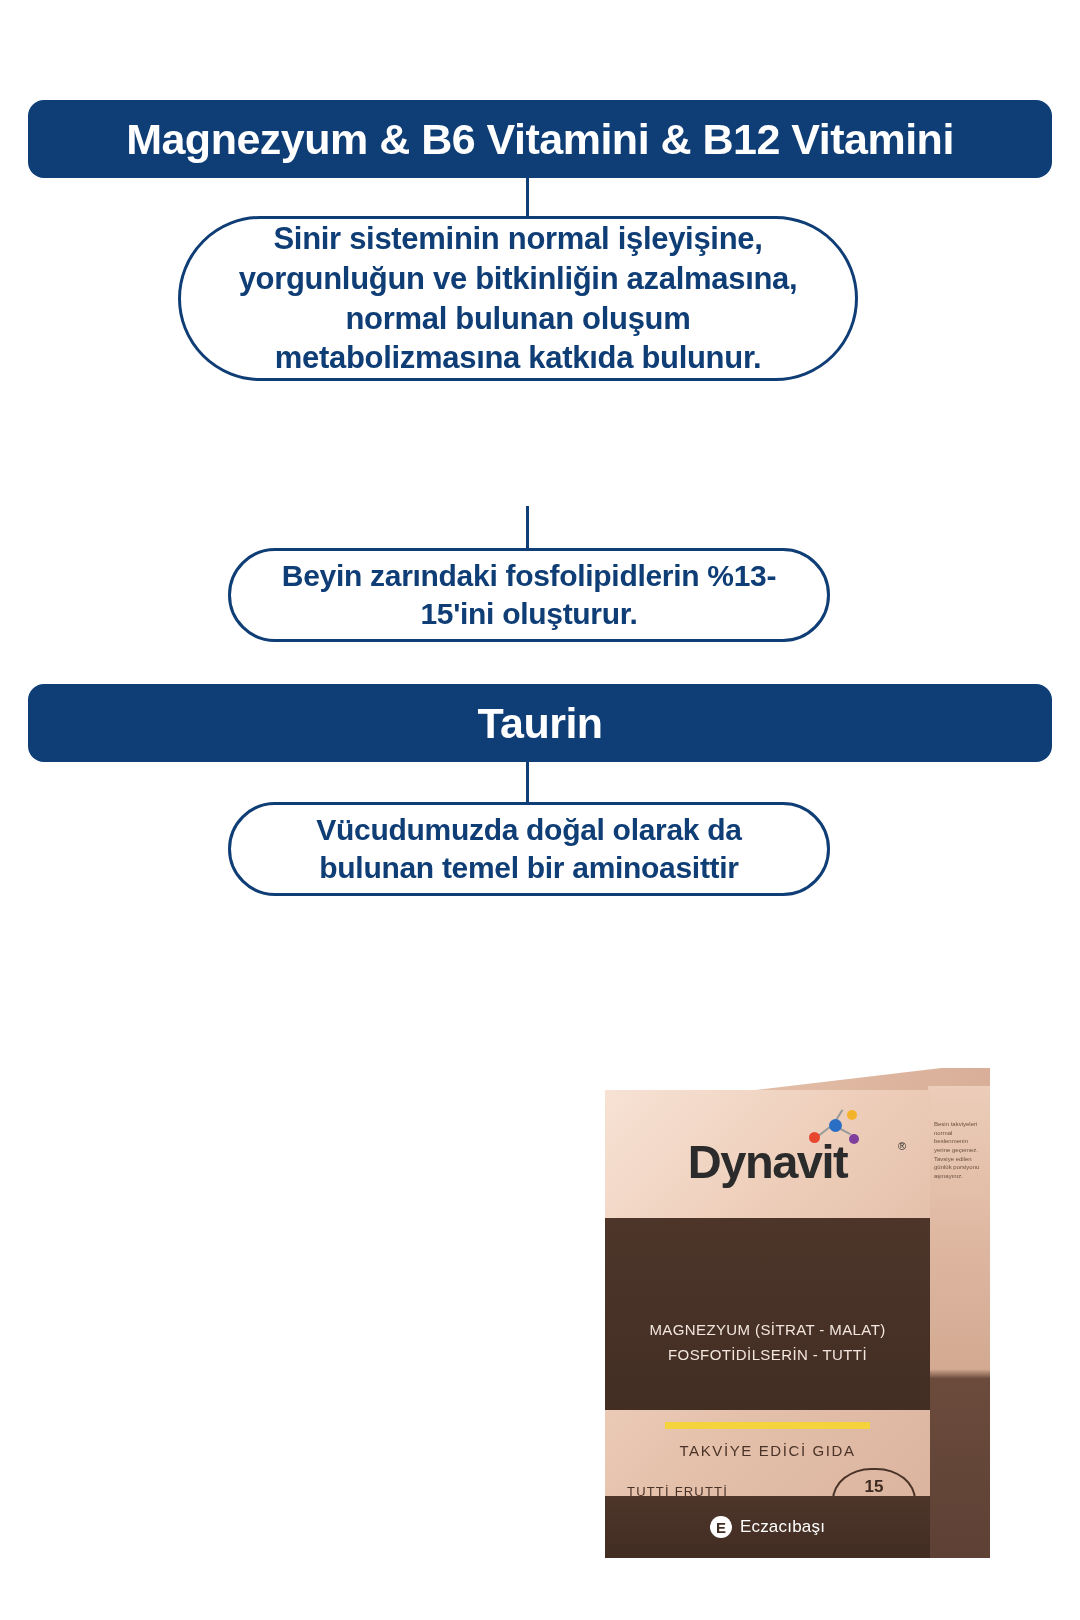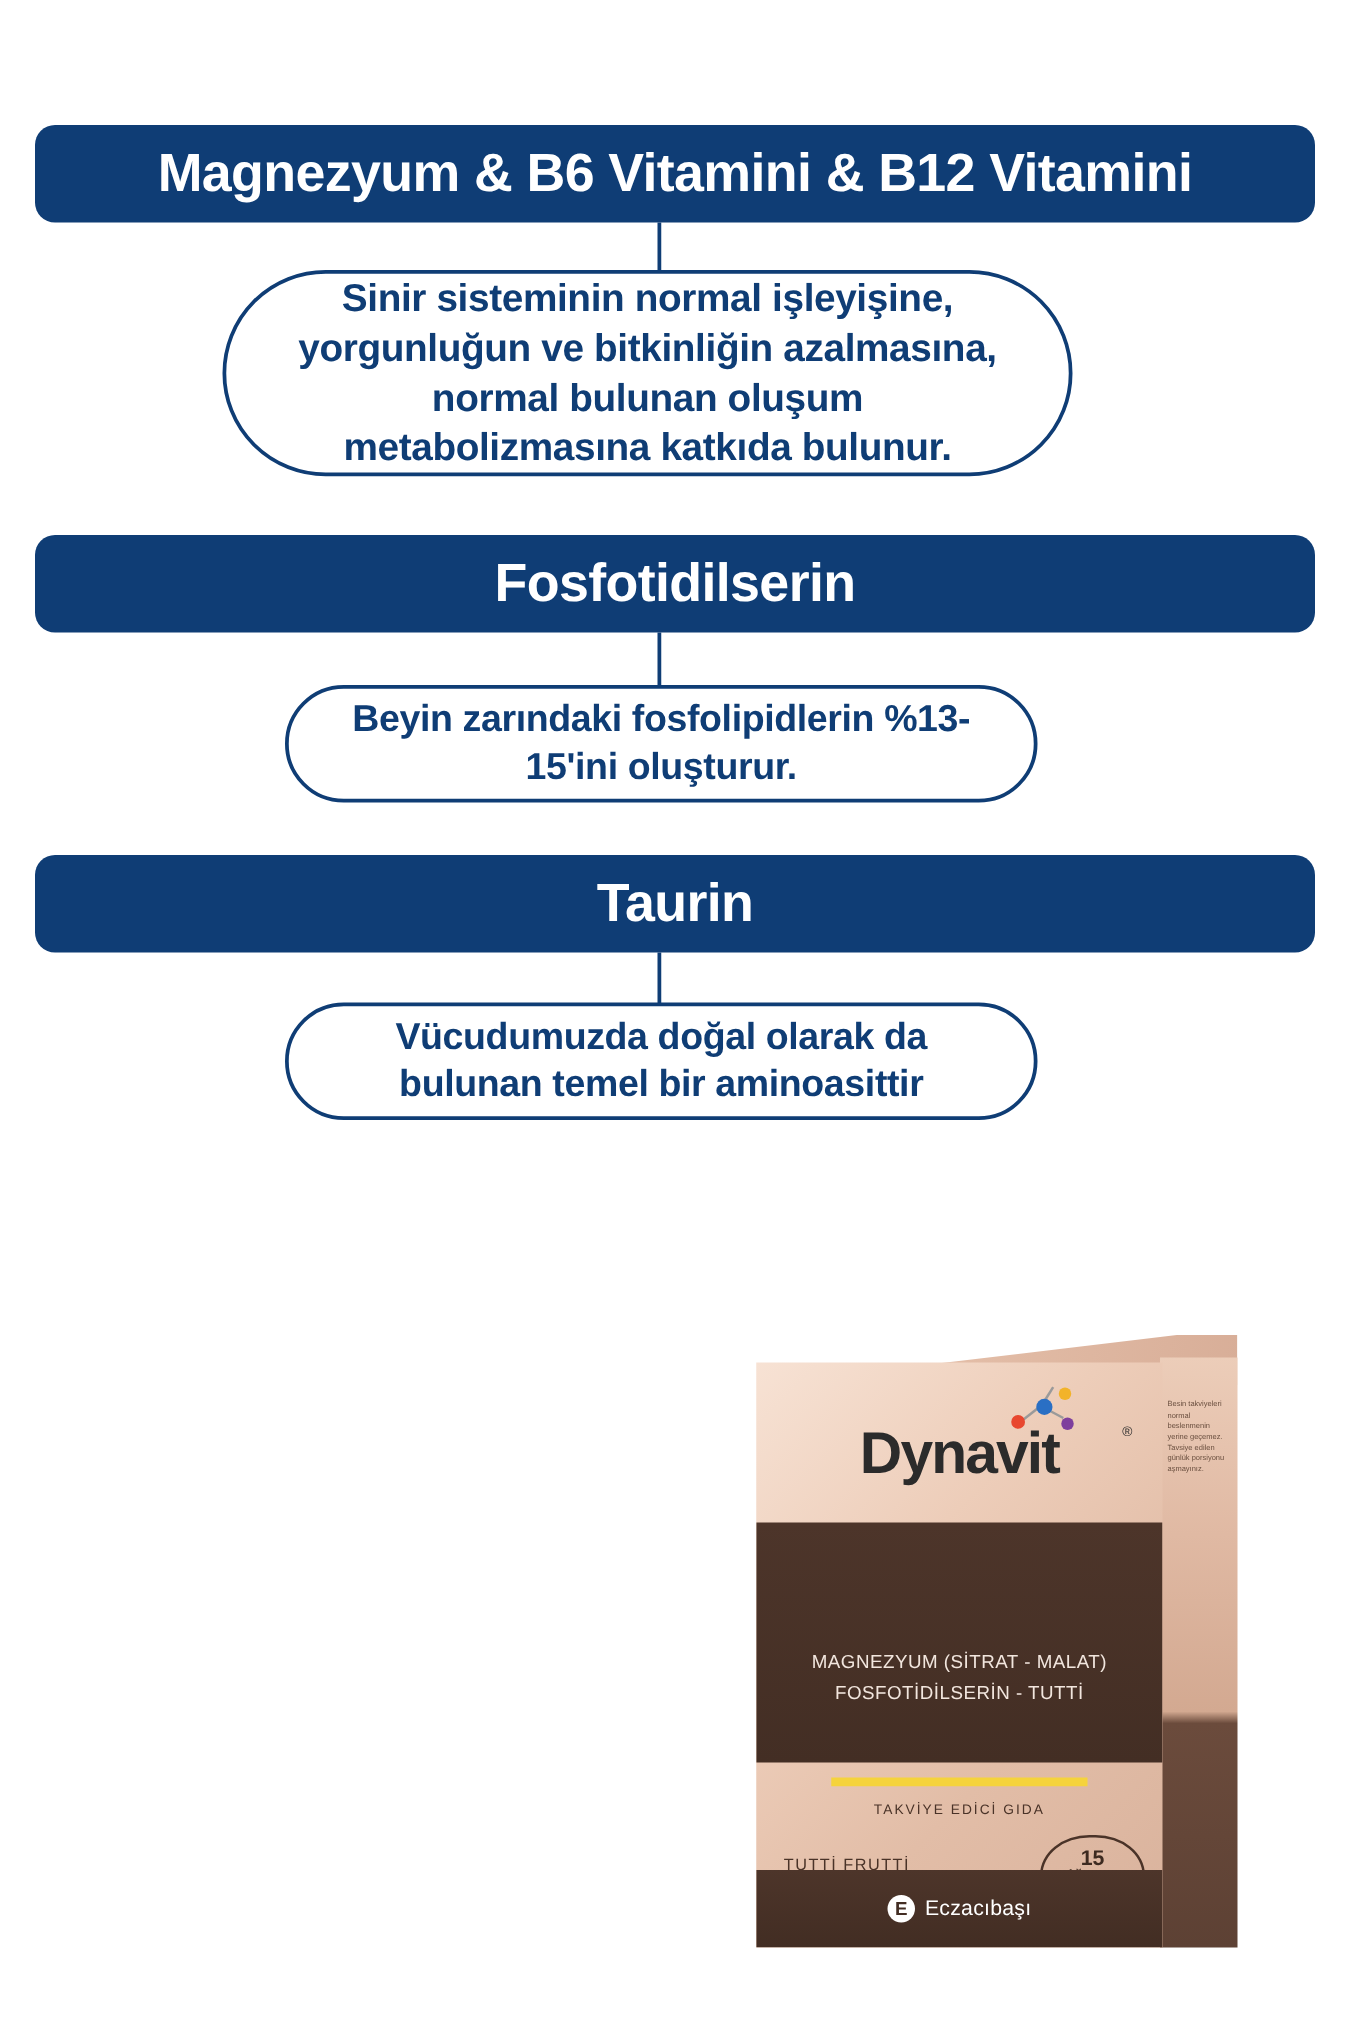--- a/index.html
+++ b/index.html
@@ -179,21 +179,21 @@
   .yellow-bar {
     position: absolute;
     left: 60px; top: 332px;
     width: 205px; height: 7px;
     background: #f5d33c;
   }
   .supplement-label {
     position: absolute;
     left: 0; top: 352px; width: 100%;
     text-align: center;
-    font-size: 11px;
+    font-size: 15px;
     color: #4a3328;
     letter-spacing: 1.6px;
   }
   .flavor {
     position: absolute;
     left: 22px; top: 392px;
     font-size: 13px;
     color: #4a3328;
     line-height: 1.5;
     letter-spacing: 1.2px;
@@ -239,23 +239,20 @@
 <div class="page">
 
   <div class="header-pill h1">
     <span>Magnezyum &amp; B6 Vitamini &amp; B12 Vitamini</span>
   </div>
   <div class="connector c1"></div>
   <div class="bubble b1">
     <span>Sinir sisteminin normal işleyişine, yorgunluğun ve bitkinliğin azalmasına, normal bulunan oluşum metabolizmasına katkıda bulunur.</span>
   </div>
 
-  <div class="header-pill h2">
-    <span>Fosfotidilserin</span>
-  </div>
   <div class="connector c2"></div>
   <div class="bubble b2">
     <span>Beyin zarındaki fosfolipidlerin %13-15'ini oluşturur.</span>
   </div>
 
   <div class="header-pill h3">
     <span>Taurin</span>
   </div>
   <div class="connector c3"></div>
   <div class="bubble b3">

